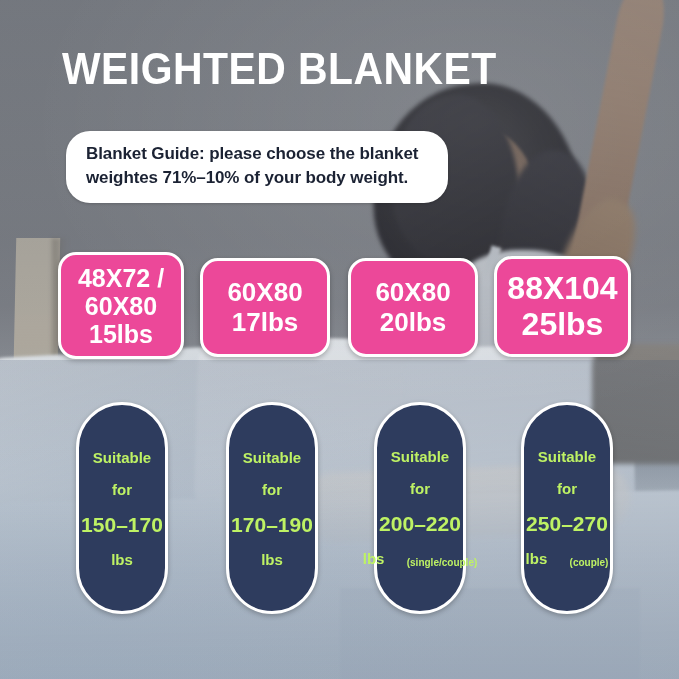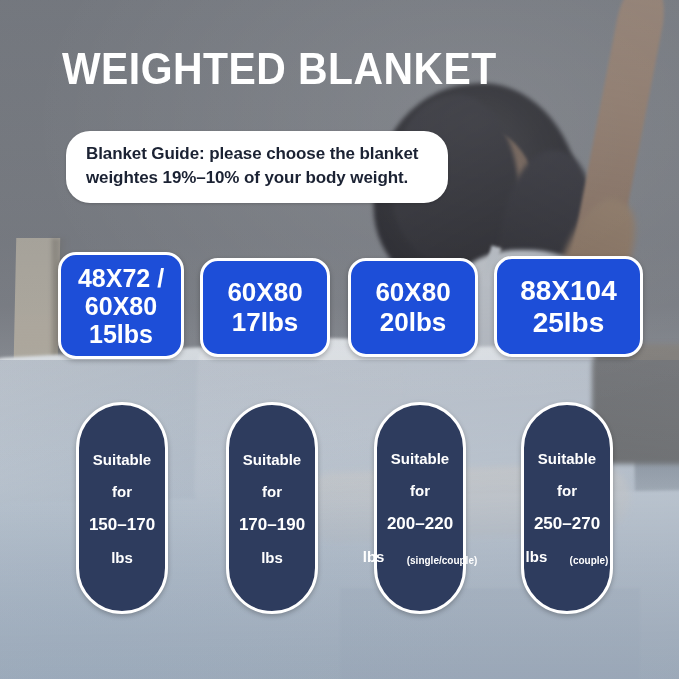--- a/index.html
+++ b/index.html
@@ -209,67 +209,67 @@
   .guide-line { display: block; white-space: nowrap; }
 
   
   .size-row {
     position: absolute;
     left: 0; top: 250px;
     width: 679px; height: 115px;
   }
   .size-card {
     position: absolute;
-    background: #1d4ed8;
+    background: #ec4899;
     border: 3px solid #ffffff;
     border-radius: 18px;
     box-sizing: border-box;
     color: #ffffff;
     font-weight: bold;
     display: flex;
     flex-direction: column;
     align-items: center;
     justify-content: center;
     text-align: right;
     box-shadow: 0 2px 5px rgba(0,0,0,0.25);
   }
   .size-card span { display: block; white-space: nowrap; line-height: 1.12; }
 
   .size-card.c1 { left: 58px;  top: 2px;  width: 126px; height: 107px; font-size: 25px; }
   .size-card.c2 { left: 200px; top: 8px;  width: 130px; height: 99px;  font-size: 26px; }
   .size-card.c3 { left: 348px; top: 8px;  width: 130px; height: 99px;  font-size: 26px; }
-  .size-card.c4 { left: 494px; top: 6px;  width: 149px; height: 101px; font-size: 28px; }
+  .size-card.c4 { left: 494px; top: 6px;  width: 137px; height: 101px; font-size: 32px; }
 
   
   .pill-row {
     position: absolute;
     left: 0; top: 398px;
     width: 679px; height: 225px;
   }
   .pill {
     position: absolute;
     top: 4px;
     width: 92px;
     height: 212px;
     background: #2e3c5e;
     border: 3px solid #ffffff;
     border-radius: 46px;
     box-sizing: border-box;
-    color: #ffffff;
+    color: #bef264;
     font-weight: bold;
     display: flex;
     flex-direction: column;
     align-items: center;
     justify-content: center;
     gap: 17px;
     text-align: center;
     box-shadow: 0 2px 5px rgba(0,0,0,0.25);
   }
   .pill .ln { display: block; white-space: nowrap; font-size: 15px; line-height: 1; }
-  .pill .range { font-size: 17px; }
+  .pill .range { font-size: 21px; }
   .pill .note { font-size: 10px; margin-top: -12px; margin-left: 44px; }
   .pill .lbs-wrap { display: flex; flex-direction: column; align-items: flex-start; gap: 4px; }
 
   .pill.p1 { left: 76px; }
   .pill.p2 { left: 226px; }
   .pill.p3 { left: 374px; }
   .pill.p4 { left: 521px; }
 </style>
 </head>
 <body>
@@ -298,21 +298,21 @@
   <div class="sheet-hilite"></div>
   <div class="bottom-tint"></div>
   <div class="bg-layer bg-vignette"></div>
 
   <div class="content">
 
     <div class="title">WEIGHTED BLANKET</div>
 
     <div class="guide-box">
       <span class="guide-line">Blanket Guide: please choose the blanket</span>
-      <span class="guide-line">weightes 19%–10% of your body weight.</span>
+      <span class="guide-line">weightes 71%–10% of your body weight.</span>
     </div>
 
     <div class="size-row">
       <div class="size-card c1">
         <span>48X72 /</span>
         <span>60X80</span>
         <span>15lbs</span>
       </div>
       <div class="size-card c2">
         <span>60X80</span>

